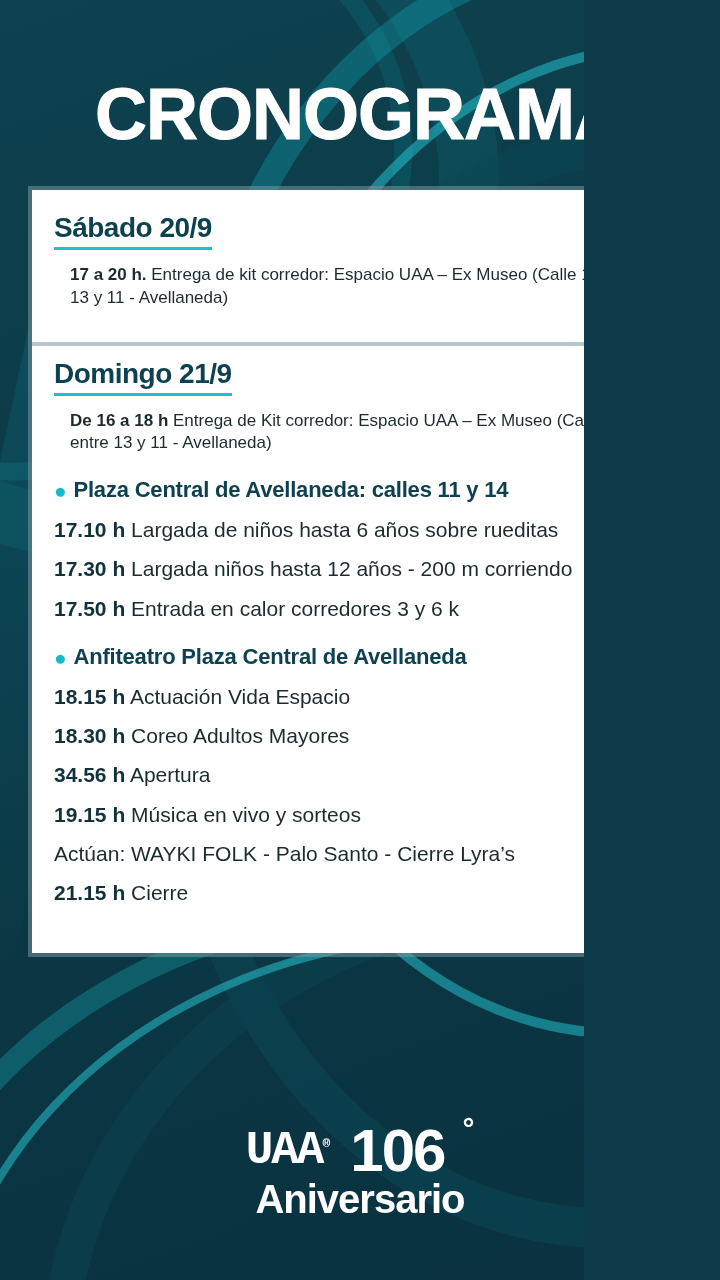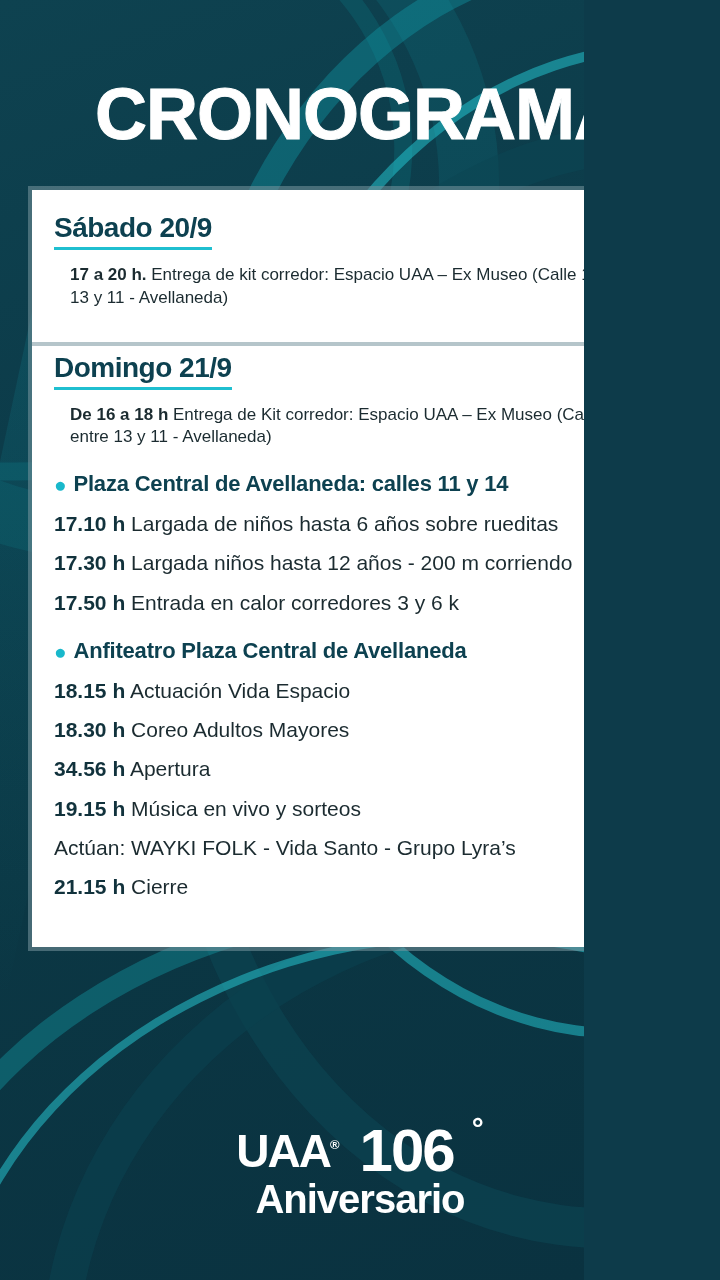--- a/index.html
+++ b/index.html
@@ -136,21 +136,21 @@
   }
   .section {
     padding: 18px 22px 16px 22px;
     box-sizing: border-box;
   }
   .section-sat {
     border-bottom: 4px solid rgba(120,150,158,0.55);
     padding-bottom: 22px;
   }
   .section-sun {
-    padding-top: 2px;
+    padding-top: 8px;
     padding-bottom: 34px;
   }
   .day-heading {
     display: inline-block;
     color: #0d4150;
     font-size: 28px;
     font-weight: 700;
     letter-spacing: -0.5px;
     border-bottom: 3px solid #1fbfd0;
     padding-bottom: 3px;
@@ -211,20 +211,21 @@
     justify-content: center;
     gap: 18px;
   }
   .uaa-mark {
     display: flex;
     align-items: flex-end;
     gap: 4px;
     font-size: 46px;
     font-weight: 900;
     letter-spacing: -2px;
+    font-family: Liberation Mono, monospace;
   }
   .uaa-sup {
     font-size: 13px;
     font-weight: 700;
     position: relative;
     top: -26px;
     left: -4px;
   }
   .anniv-num {
     font-size: 60px;
@@ -304,21 +305,21 @@
       <p class="evt">
         <span class="t">18.30 h</span><span> Coreo Adultos Mayores</span>
       </p>
       <p class="evt">
         <span class="t">34.56 h</span><span> Apertura</span>
       </p>
       <p class="evt">
         <span class="t">19.15 h</span><span> Música en vivo y sorteos</span>
       </p>
       <p class="evt">
-        <span>Actúan: WAYKI FOLK - Vida Santo - Grupo Lyra’s</span>
+        <span>Actúan: WAYKI FOLK - Palo Santo - Cierre Lyra’s</span>
       </p>
       <p class="evt">
         <span class="t">21.15 h</span><span> Cierre</span>
       </p>
 
     </div>
   </div>
 
   <div class="footer">
     <div class="footer-row">

